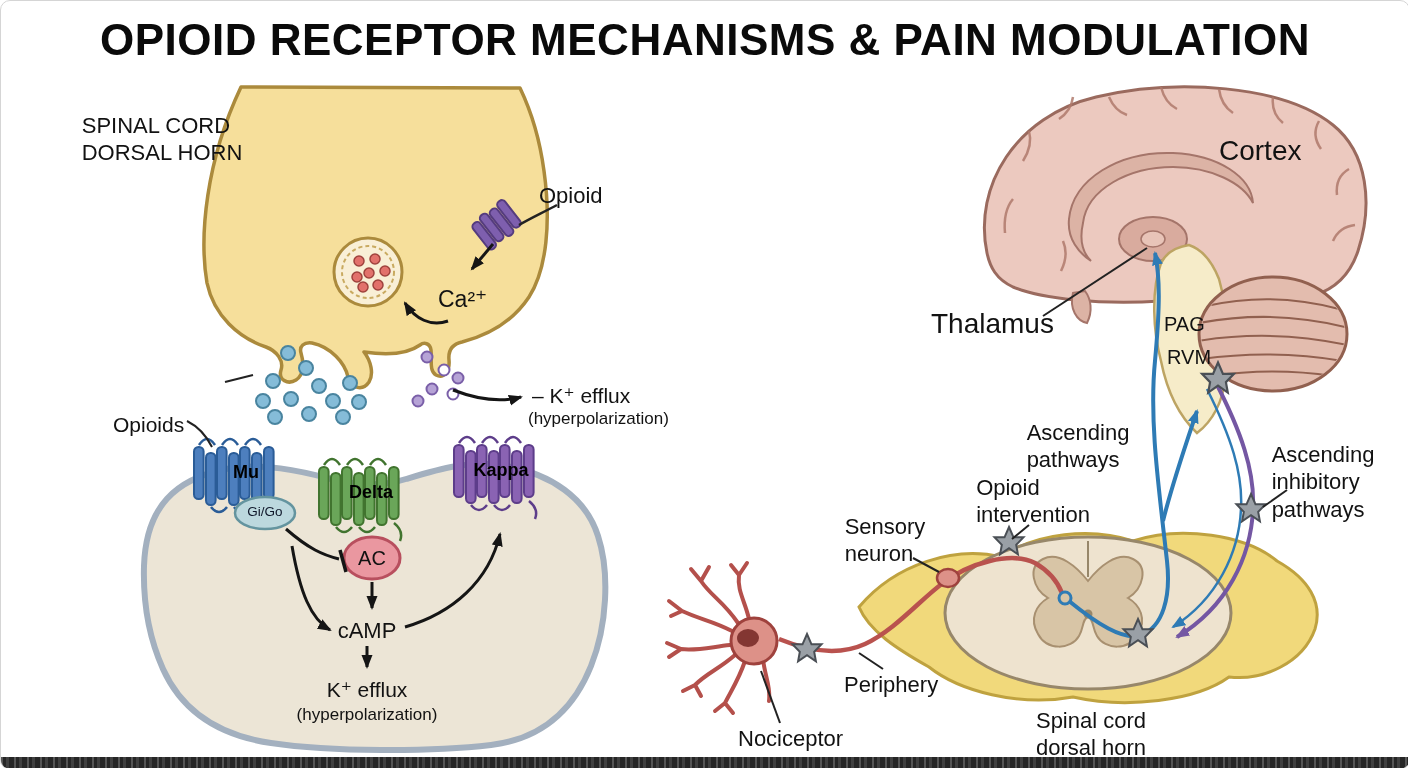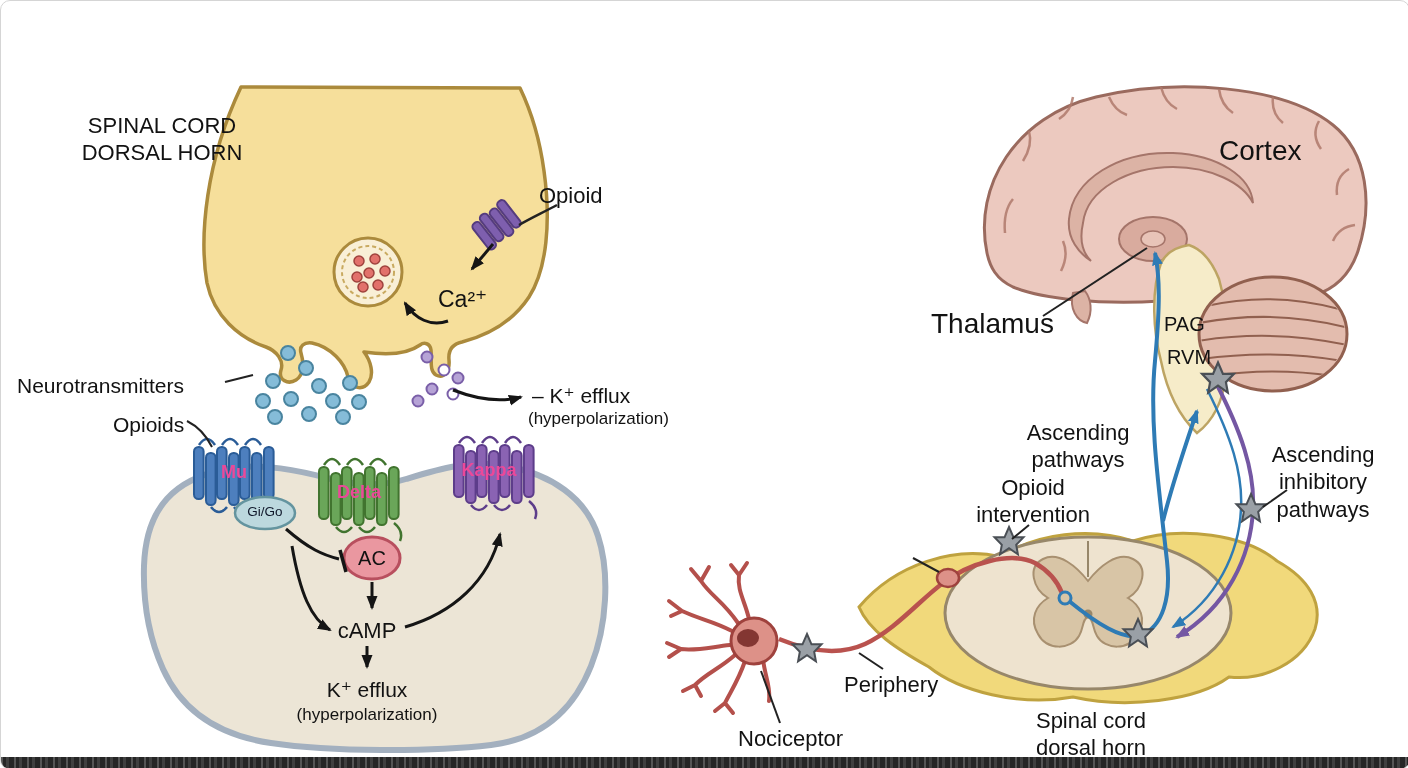--- a/index.html
+++ b/index.html
@@ -3,28 +3,28 @@
 <meta charset="utf-8">
 <style>
   html,body{margin:0;padding:0;background:#fff;}
   .canvas{
     position:relative;width:1408px;height:768px;background:#ffffff;
     border:1px solid #d5d5d5;border-radius:10px;overflow:hidden;
     font-family:"Liberation Sans","DejaVu Sans",sans-serif;color:#111;
   }
   svg.art{position:absolute;left:0;top:0;}
   .lbl{position:absolute;white-space:pre-line;line-height:1.24;color:#121212;}
-  .center{transform:translateX(-50%);text-align:center;}
+  .center{transform:translateX(-50%);text-align:left;}
   .title{
     left:50%;top:12px;transform:translateX(-50%);
     font-size:44px;font-weight:800;letter-spacing:.5px;color:#0a0a0a;white-space:nowrap;
   }
   .s13{font-size:13.5px}.s17{font-size:17px}.s18{font-size:18px;font-weight:bold}
   .s20{font-size:20px}.s21{font-size:21px}.s22{font-size:22px}.s23{font-size:23px}.s24{font-size:28px}
-  .white{color:#ec4899;}
+  .white{color:#000000;margin-left:12px;}
   .strip{
     position:absolute;left:0;right:0;bottom:0;height:12px;background:#262626;
     background-image:repeating-linear-gradient(90deg,
       rgba(255,255,255,.22) 0 2px, transparent 2px 5px,
       rgba(255,255,255,.12) 5px 8px, transparent 8px 13px);
   }
 </style>
 </head>
 <body>
 
@@ -313,29 +313,29 @@
   <g stroke="#222" stroke-width="2" fill="none">
     <path d="M 1042,315 L 1146,247"></path>
     <path d="M 912,557 L 938,571"></path>
     <path d="M 1028,524 L 1011,538"></path>
     <path d="M 882,668 L 858,652"></path>
     <path d="M 779,722 L 760,670"></path>
     <path d="M 1286,489 L 1262,506"></path>
   </g>
 </svg>
 
+<div class="lbl title">OPIOID RECEPTOR MECHANISMS &amp; PAIN MODULATION</div>
 
 <div class="lbl center s22" style="left:161px;top:111px;font-weight:500">SPINAL CORD
 DORSAL HORN</div>
 
 <div class="lbl s22" style="left:538px;top:181px">Opioid</div>
 
 <div class="lbl s23" style="left:437px;top:284px">Ca²⁺</div>
 
-<div class="lbl s21" style="left:16px;top:372px">Neurotransmitters</div>
 
 <div class="lbl s21" style="left:112px;top:411px">Opioids</div>
 
 <div class="lbl center s18 white" style="left:233px;top:460px">Mu</div>
 <div class="lbl center s18 white" style="left:358px;top:480px">Delta</div>
 <div class="lbl center s18 white" style="left:488px;top:458px">Kappa</div>
 
 <div class="lbl center s13" style="left:264px;top:503px;color:#0f172a">Gi/Go</div>
 
 <div class="lbl center s20" style="left:371px;top:545px;font-weight:500">AC</div>
@@ -359,20 +359,22 @@
 <div class="lbl center s22" style="left:1077px;top:418px">Ascending
 pathways</div>
 
 <div class="lbl center s22" style="left:1322px;top:440px">Ascending
 inhibitory
 pathways</div>
 
 <div class="lbl center s22" style="left:1032px;top:473px">Opioid
 intervention</div>
 
+<div class="lbl center s22" style="left:884px;top:512px">Sensory
+neuron</div>
 
 <div class="lbl s22" style="left:843px;top:670px">Periphery</div>
 
 <div class="lbl s22" style="left:737px;top:724px">Nociceptor</div>
 
 <div class="lbl center s22" style="left:1090px;top:706px">Spinal cord
 dorsal horn</div>
 
 <div class="strip"></div>
 

